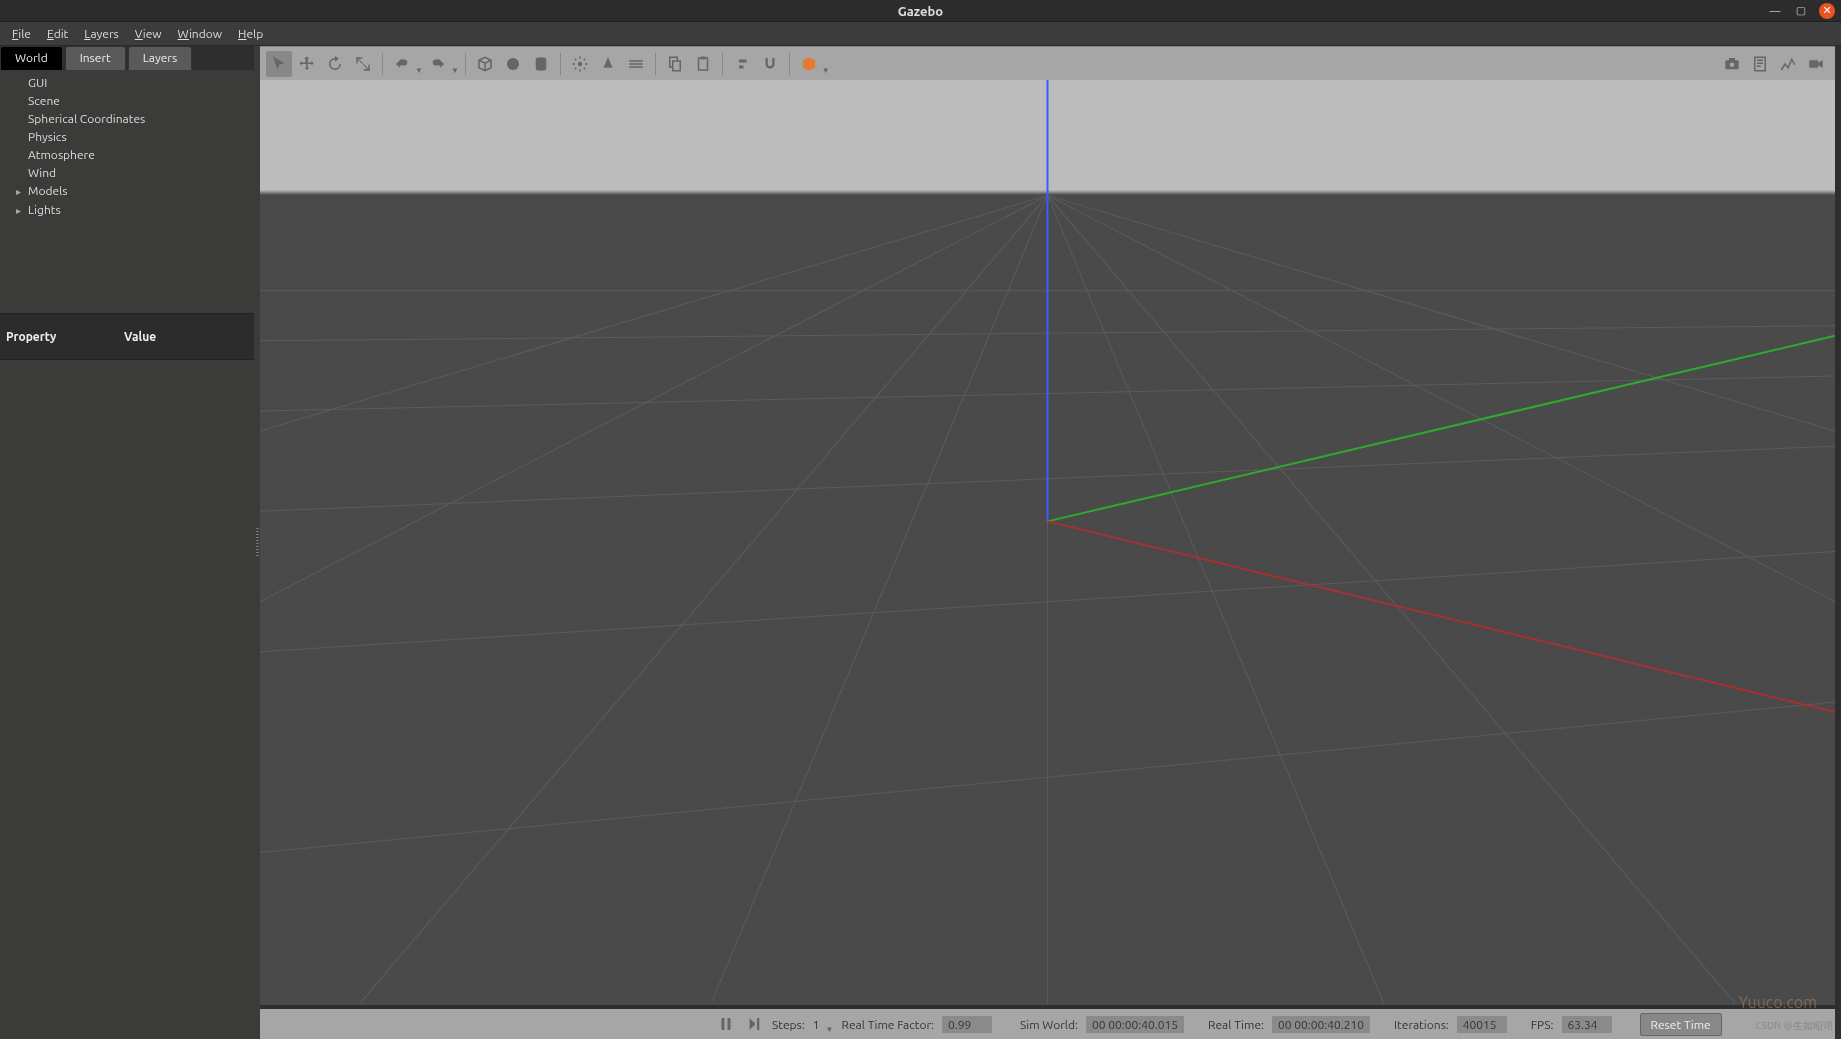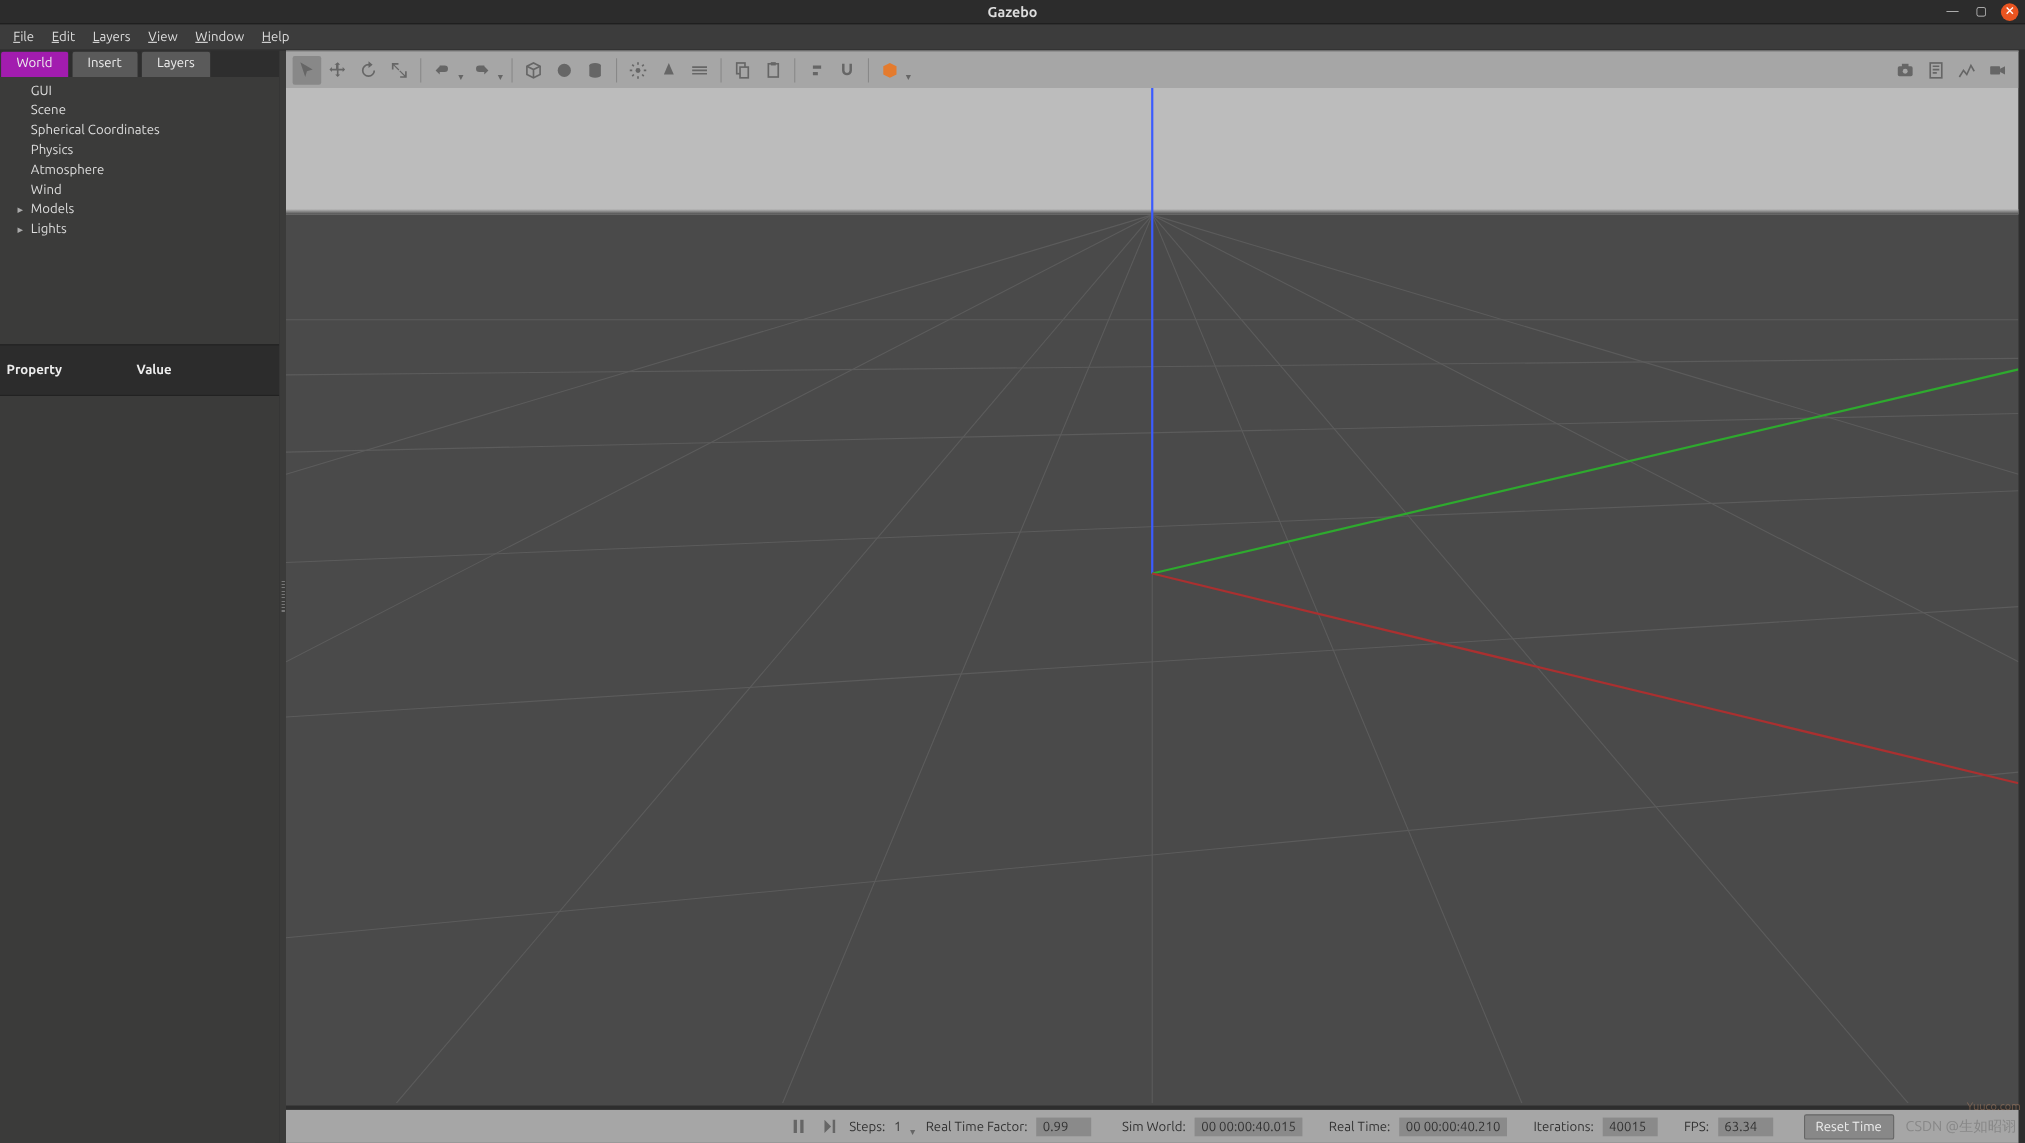--- a/index.html
+++ b/index.html
@@ -20,21 +20,21 @@
 
 .main { display: flex; height: calc(100% - 22px - 24px); }
 .left { width: 254px; background: #3b3b3a; display: flex; flex-direction: column; }
 .splitter { width: 6px; background: #3b3b3a; display:flex; align-items:center; justify-content:center; cursor: col-resize;}
 .splitter .grip { width:3px; height:30px; background:repeating-linear-gradient(to bottom,#777 0 1px,transparent 1px 3px);}
 .right { flex: 1; display: flex; flex-direction: column; padding: 0 6px 0 0; }
 
 
 .tabs { display: flex; height: 24px; background: #2e2e2e; }
 .tab { padding: 4px 14px; background: #5a5a5a; color: #eee; border: 1px solid #333; border-bottom: none; margin-right: 2px; border-top-left-radius: 3px; border-top-right-radius: 3px; }
-.tab.active { background: #a21caf; padding-left: 14px; }
+.tab.active { background: #000000; padding-left: 14px; }
 .tree { flex: 1; padding: 4px 0 0 12px; color: #ddd; }
 .tree-item { padding: 1px 0 1px 16px; line-height: 16px; }
 .tree-item.expandable { padding-left: 4px; }
 .tree-item.expandable::before { content: "▸"; display: inline-block; width: 12px; color: #aaa; font-size: 10px; }
 .tree-panel { height: 243px; overflow: auto; }
 .prop-head { display: flex; background: #2c2c2c; border-top: 1px solid #222; border-bottom: 1px solid #222; }
 .prop-head div { padding: 16px 6px; color: #eee; font-weight: bold; }
 .prop-head .c1 { width: 118px; }
 .prop-body { flex:1; }
 
@@ -55,22 +55,22 @@
 .axes { position: absolute; inset: 0; }
 
 
 .status { height: 30px; background: #a6a6a6; display: flex; align-items: center; padding: 0 8px; gap: 8px; color: #333; font-size: 12px; margin-top: 4px; }
 .status .lbl { color: #333; }
 .status .val { background: #8a8a8a; padding: 2px 6px; color: #333; min-width: 50px; display: inline-block; }
 .status-btn { background: #888; border: 1px solid #666; padding: 4px 10px; color: #eee; border-radius: 2px; }
 .sbtn { width: 20px; height: 20px; display:flex; align-items:center; justify-content:center; color:#555; }
 .status-spacer-left { width: 440px; }
 .status-spacer-right { flex:1; }
-.watermark { position: absolute; right: 4px; bottom: 28px; color: #b86; font-size: 10px; opacity: .5; }
-.attrib { position:absolute; right:8px; bottom:6px; color:#888; font-size:13px;}
+.watermark { position: absolute; right: 24px; bottom: 28px; color: #b86; font-size: 16px; opacity: .5; }
+.attrib { position:absolute; right:8px; bottom:6px; color:#888; font-size:10px;}
 </style>
 </head>
 <body>
 
 <div class="titlebar">
   <span class="title">Gazebo</span>
   <div class="win-ctrls">
     <div class="win-btn">—</div>
     <div class="win-btn">▢</div>
     <div class="win-btn close">✕</div>

